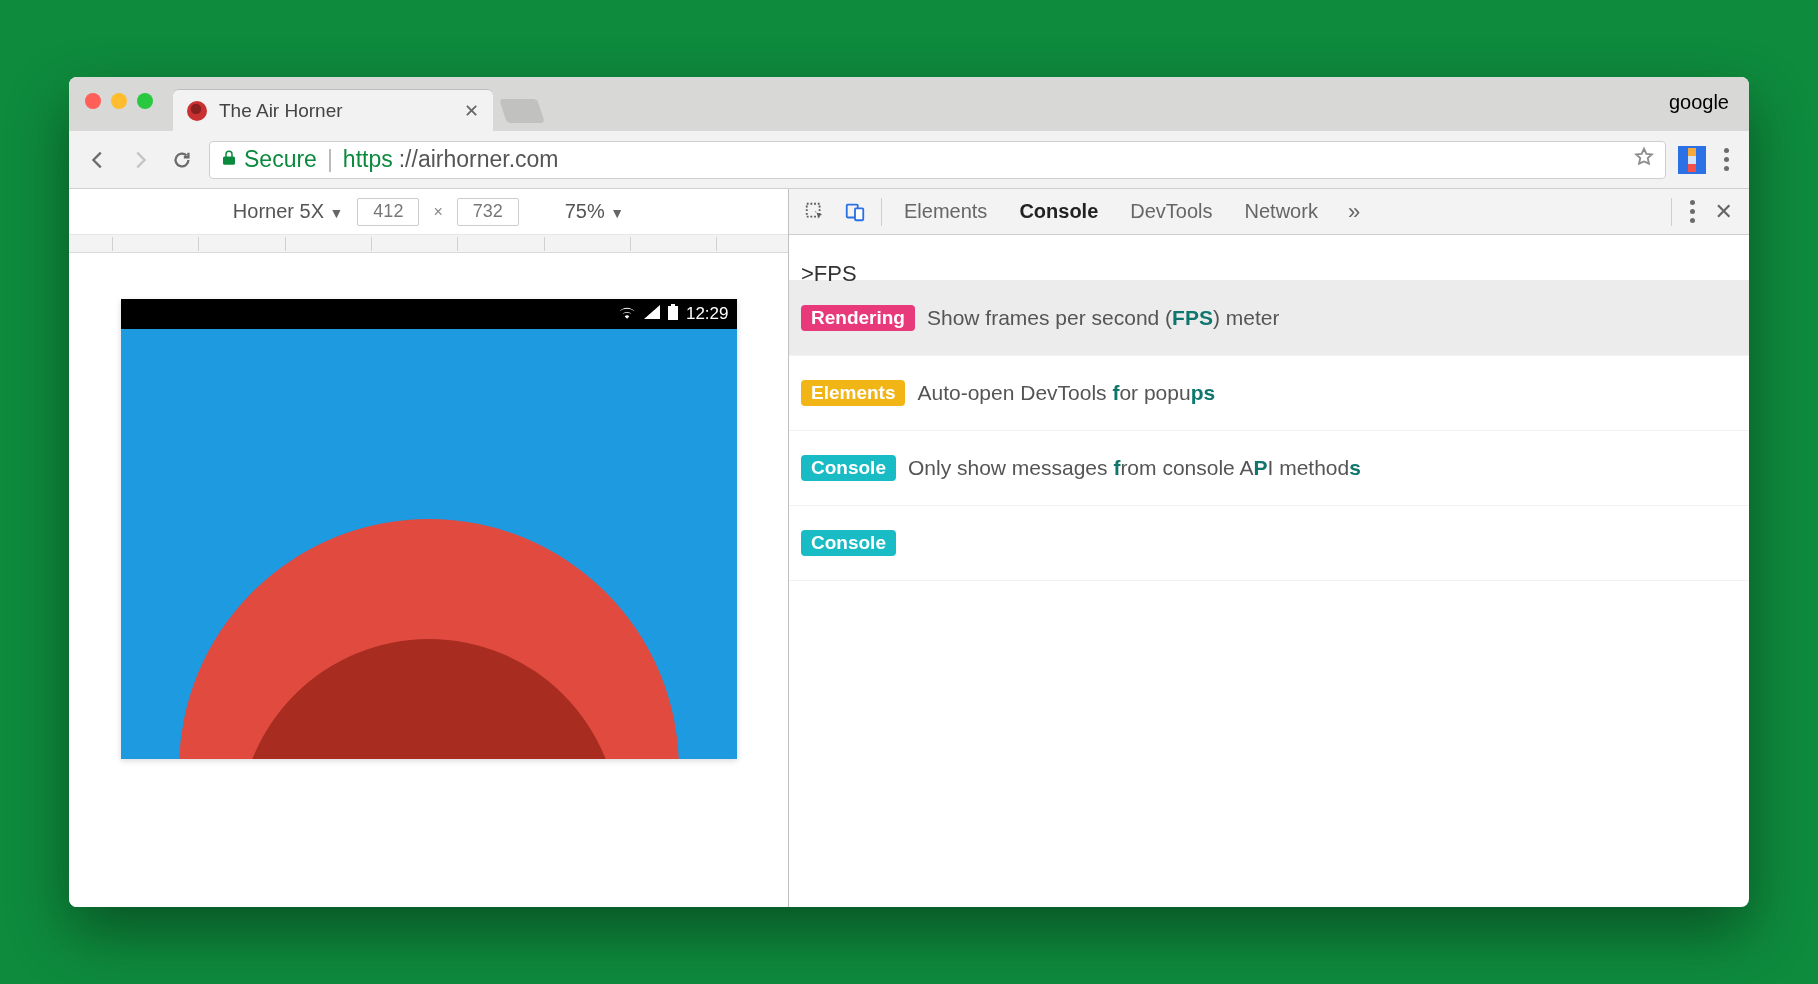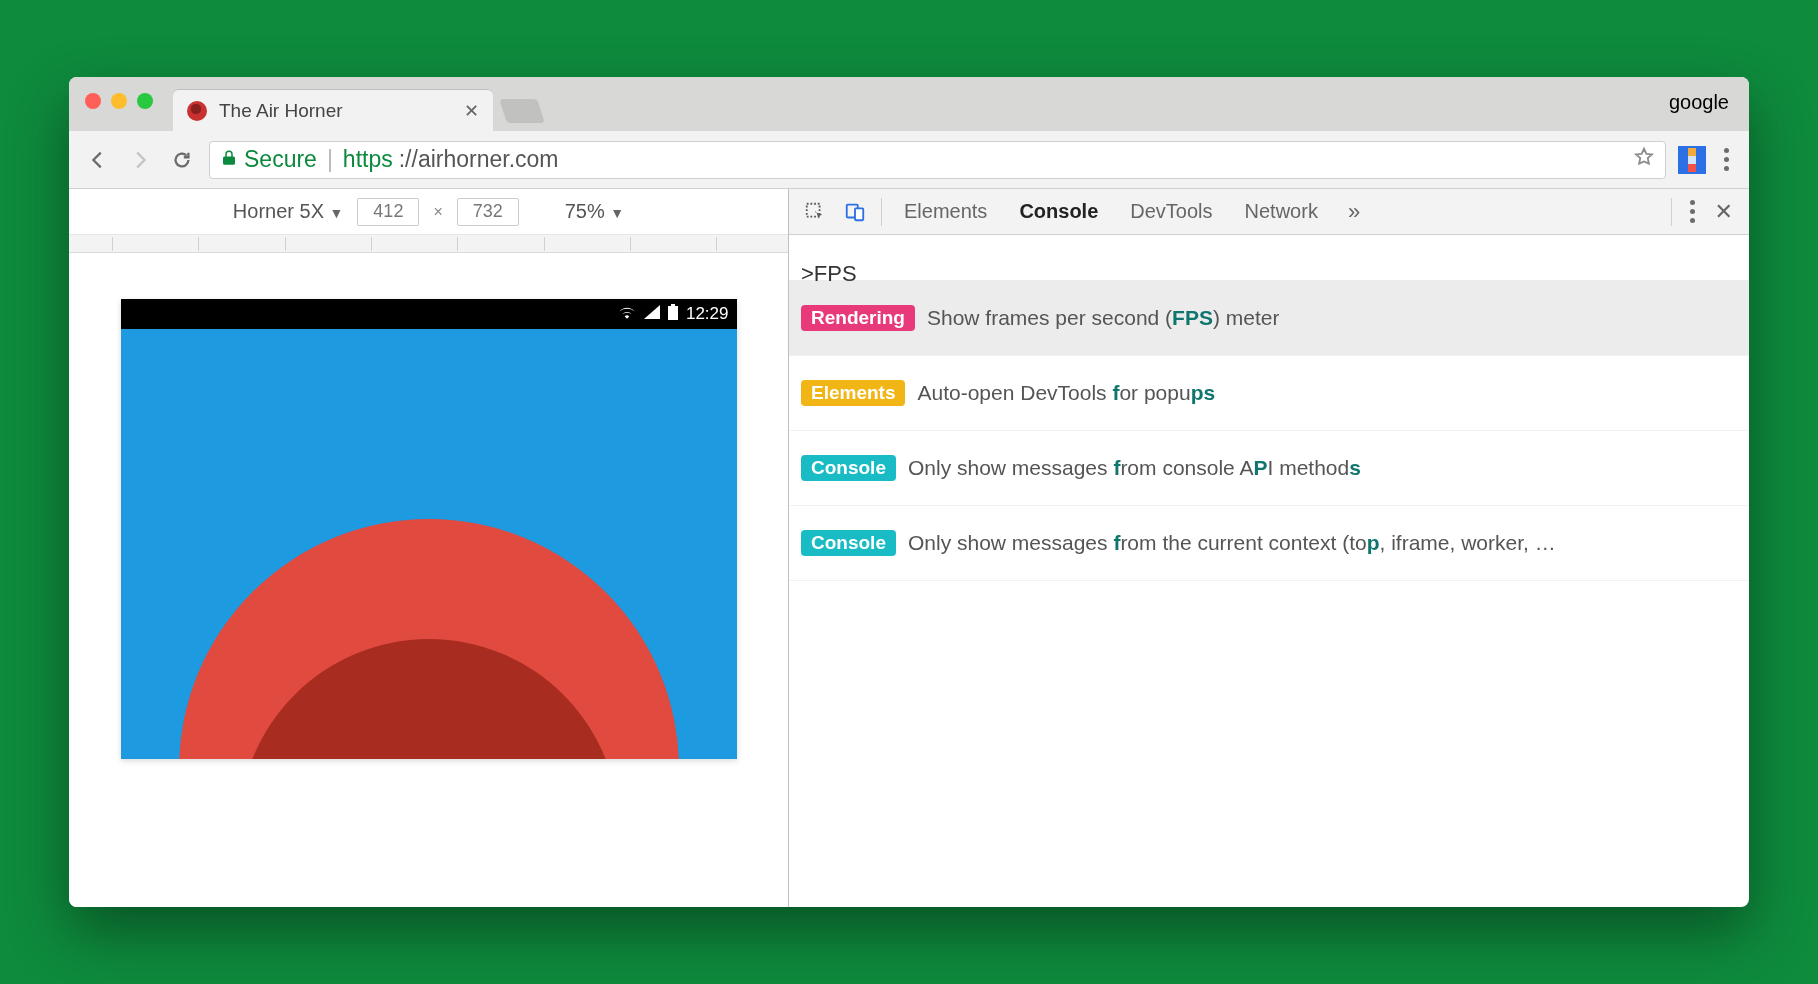--- a/index.html
+++ b/index.html
@@ -335,19 +335,18 @@
           <div class="cmd-row">
             <span class="badge devtools">Elements</span>
             <span class="cmd-text">Auto-open DevTools <b>f</b>or popu<b>ps</b></span>
           </div>
           <div class="cmd-row">
             <span class="badge console">Console</span>
             <span class="cmd-text">Only show messages <b>f</b>rom console A<b>P</b>I method<b>s</b></span>
           </div>
           <div class="cmd-row">
             <span class="badge console">Console</span>
-            <span class="cmd-text">Only show messages <b>f</b>rom the current context (to<b>p</b>, iframe, worker, …</span>
           </div>
         </div>
     </div>
 
   </div>
 </div>
 
 </body></html>

